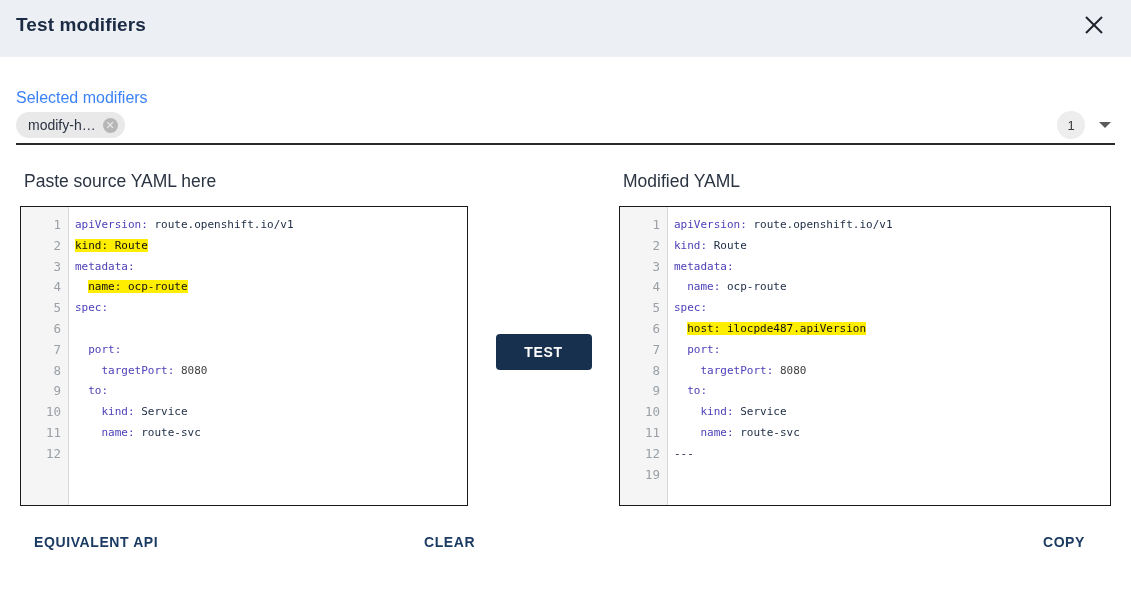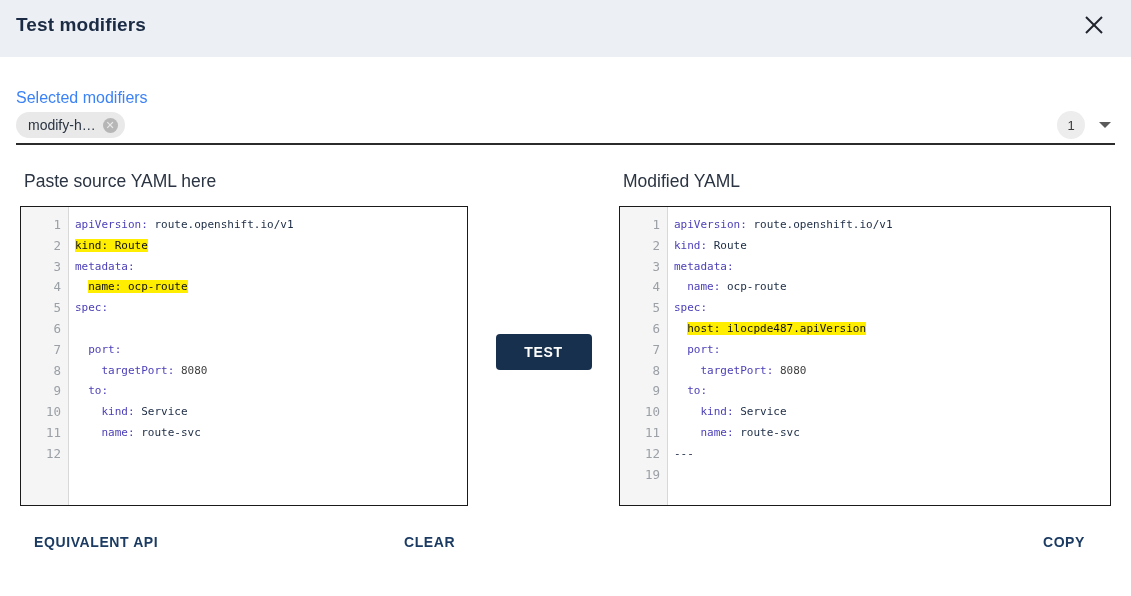--- a/index.html
+++ b/index.html
@@ -219,21 +219,21 @@
     color: #1b3b63;
     font-family: "Liberation Sans", sans-serif;
     font-size: 14px;
     font-weight: bold;
     letter-spacing: .6px;
     cursor: pointer;
     padding: 6px 8px;
     text-align: center;
   }
   .f-equiv { position: absolute; left: 26px; }
-  .f-clear { position: absolute; left: 396px; }
+  .f-clear { position: absolute; left: 416px; }
   .f-copy  { position: absolute; right: 38px; }
 </style>
 </head>
 <body>
 
 <div class="dialog-header">
   <div class="dialog-title">Test modifiers</div>
   <button class="close-btn">
     <span>
       <svg width="22" height="22" viewBox="0 0 22 22" aria-hidden="true">

